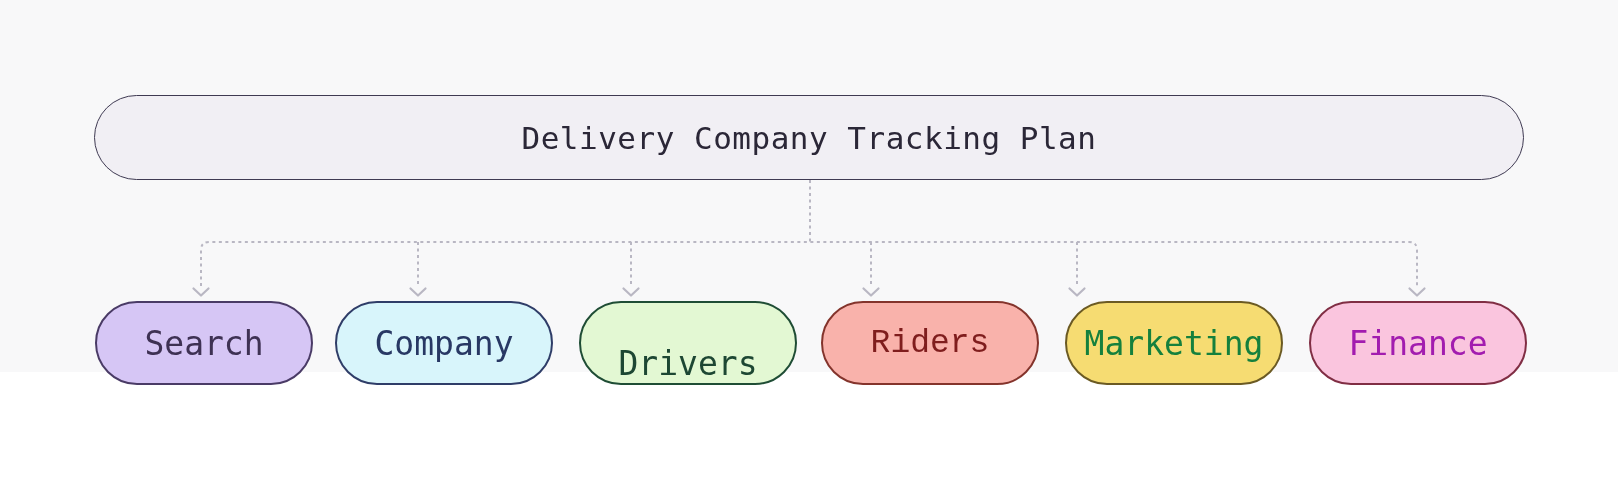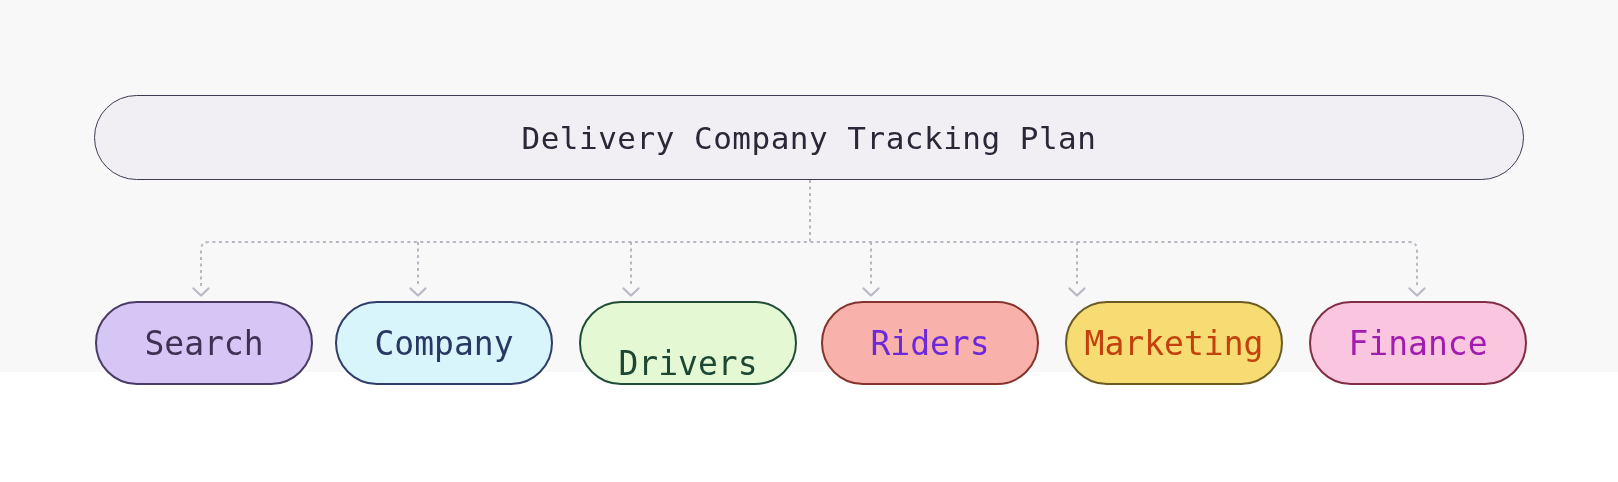--- a/index.html
+++ b/index.html
@@ -108,23 +108,23 @@
 
   <div class="node node-child pos-0" style="background: rgb(214, 198, 245); border-color: rgb(74, 59, 102); color: rgb(62, 49, 83);">
     <span class="node-label">Search</span>
   </div>
   <div class="node node-child pos-1" style="background: rgb(216, 245, 251); border-color: rgb(47, 61, 104); color: rgb(40, 56, 100);">
     <span class="node-label">Company</span>
   </div>
   <div class="node node-child pos-2" style="background: rgb(227, 248, 211); border-color: rgb(31, 77, 53); color: rgb(29, 71, 51);">
     <span class="node-label">Drivers</span>
   </div>
-  <div class="node node-child pos-3" style="background: rgb(249, 178, 171); border-color: rgb(132, 52, 44); color: #6d28d9;">
+  <div class="node node-child pos-3" style="background: rgb(249, 178, 171); border-color: rgb(132, 52, 44); color: #7f1d1d; font-family: Liberation Mono, monospace;">
     <span class="node-label">Riders</span>
   </div>
-  <div class="node node-child pos-4" style="background: rgb(246, 220, 114); border-color: rgb(107, 90, 35); color: #c2410c;">
+  <div class="node node-child pos-4" style="background: rgb(246, 220, 114); border-color: rgb(107, 90, 35); color: #15803d;">
     <span class="node-label">Marketing</span>
   </div>
   <div class="node node-child pos-5" style="background: rgb(250, 197, 222); border-color: rgb(128, 46, 68); color: #a21caf;">
     <span class="node-label">Finance</span>
   </div>
 
 </div>
 
 </body></html>

